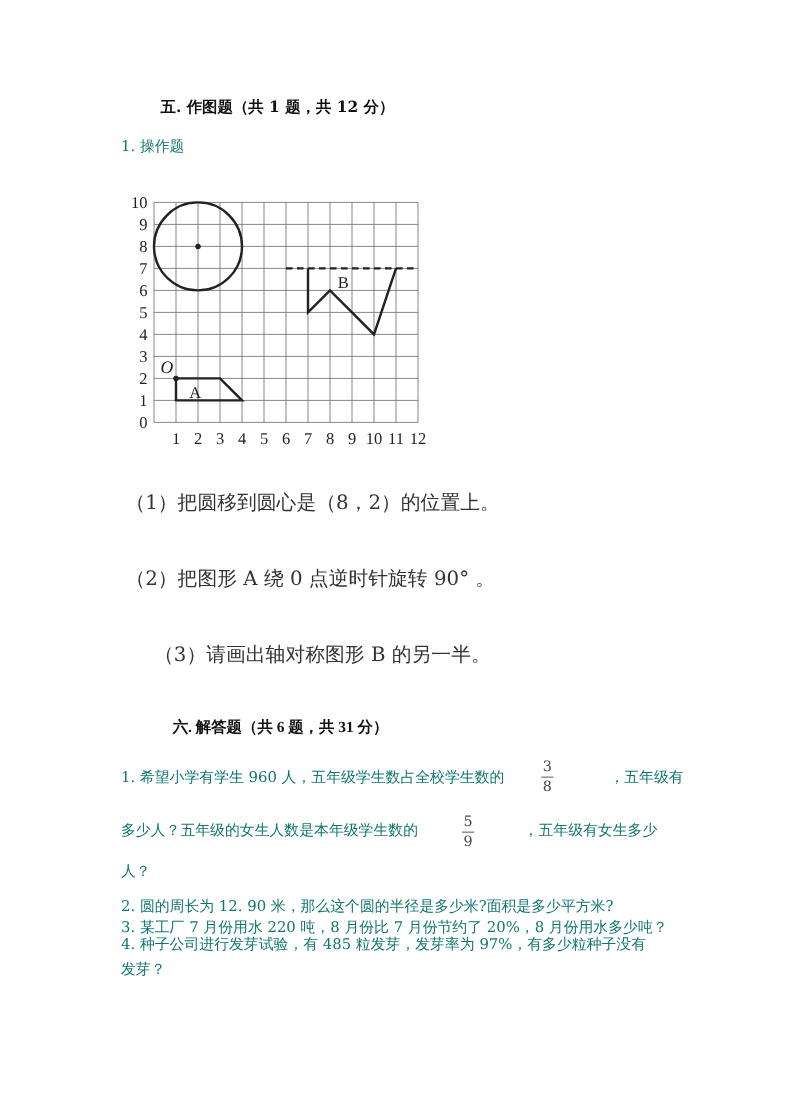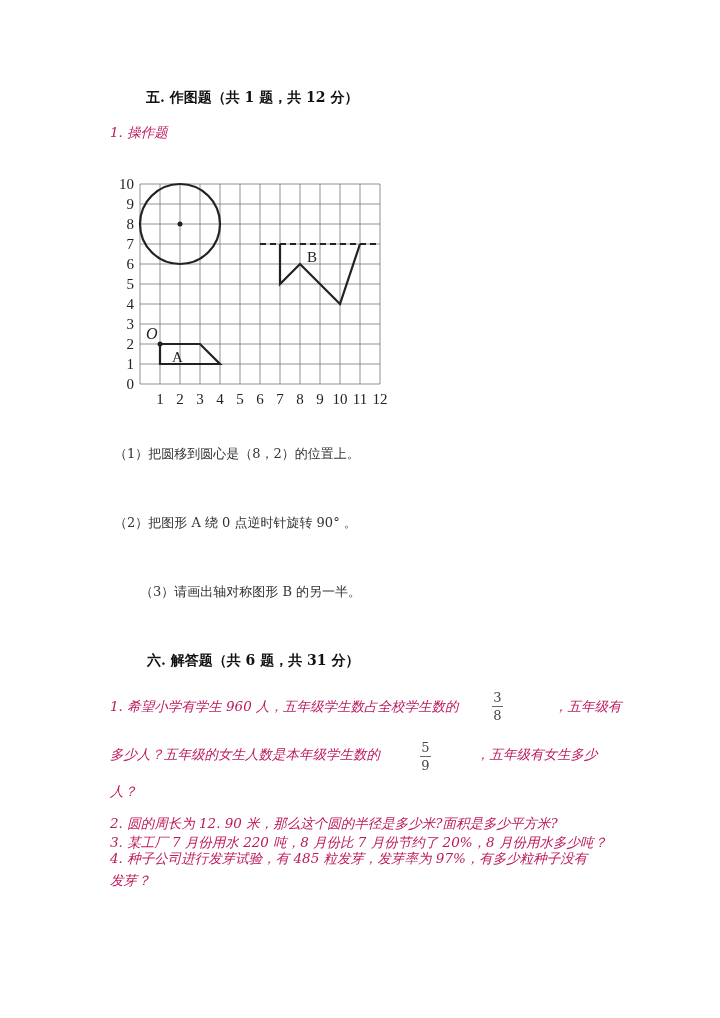--- a/index.html
+++ b/index.html
@@ -3,22 +3,22 @@
 <meta charset="utf-8">
 <style>
   html, body { margin: 0; padding: 0; background: #ffffff; }
   body {
     width: 720px; height: 1018px; position: relative; overflow: hidden;
     font-family: "DejaVu Serif", "Liberation Serif", serif;
     color: #222;
   }
   .abs { position: absolute; white-space: nowrap; }
   .heading { font-weight: bold; font-size: 14px; color: #111; margin-left: 36px; }
-  .q { font-size: 13.5px; color: #be185d; font-style: italic; }
-  .sub { font-size: 13px; color: #333; }
+  .q { font-size: 13.5px; color: #0f766e; }
+  .sub { font-size: 18px; color: #333; }
   .frac {
     position: absolute; display: inline-flex; flex-direction: column; align-items: center;
     font-size: 13px; color: #444; line-height: 15px;
   }
   .frac .bar { width: 11px; border-top: 1px solid #666; margin: 1px 0; }
   #grid-svg { position: absolute; left: 110px; top: 172px; }
 </style>
 </head>
 <body>
 
@@ -87,21 +87,21 @@
       <text x="36" y="167" font-style="italic" font-size="16" stroke="none" fill="#222" font-family="Liberation Serif, serif">O</text>
       <text x="62" y="190" font-size="15" stroke="none" fill="#222" font-family="Liberation Serif, serif">A</text>
       <text x="197" y="90" font-size="15" stroke="none" fill="#222" font-family="Liberation Serif, serif">B</text>
     </g>
 </svg>
 
 <div class="abs sub" style="left:114px; top:445px;">（1）把圆移到圆心是（8，2）的位置上。</div>
 <div class="abs sub" style="left:114px; top:514px;">（2）把图形 A 绕 0 点逆时针旋转 90°  。</div>
 <div class="abs sub" style="left:114px; top:583px;margin-left:26px;">（3）请画出轴对称图形 B 的另一半。</div>
 
-<div class="abs heading" style="left:111px; top:652px;">六. 解答题（共 6 题，共 31 分）</div>
+<div class="abs heading" style="left:121px; top:652px;font-family:Liberation Serif, serif;">六. 解答题（共 6 题，共 31 分）</div>
 
 <div class="abs q" style="left:110px; top:698px;">1. 希望小学有学生 960 人，五年级学生数占全校学生数的</div>
 <div class="frac" style="left:492px; top:690px;">
   <span>3</span>
   <span class="bar"></span>
   <span>8</span>
 </div>
 <div class="abs q" style="left:526px; top:698px;margin-left:28px;">，五年级有</div>
 
 <div class="abs q" style="left:110px; top:746px;">多少人？五年级的女生人数是本年级学生数的</div>

